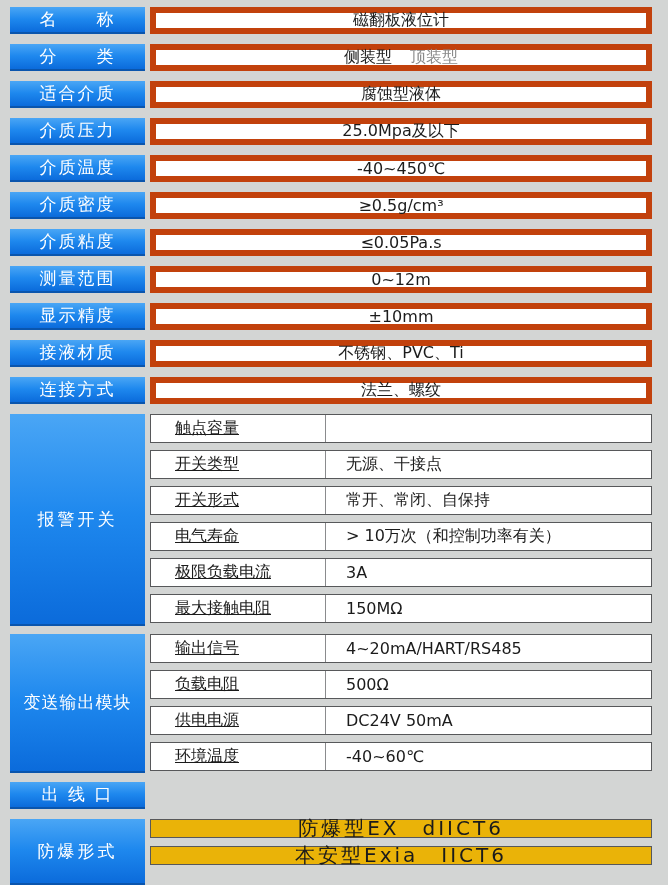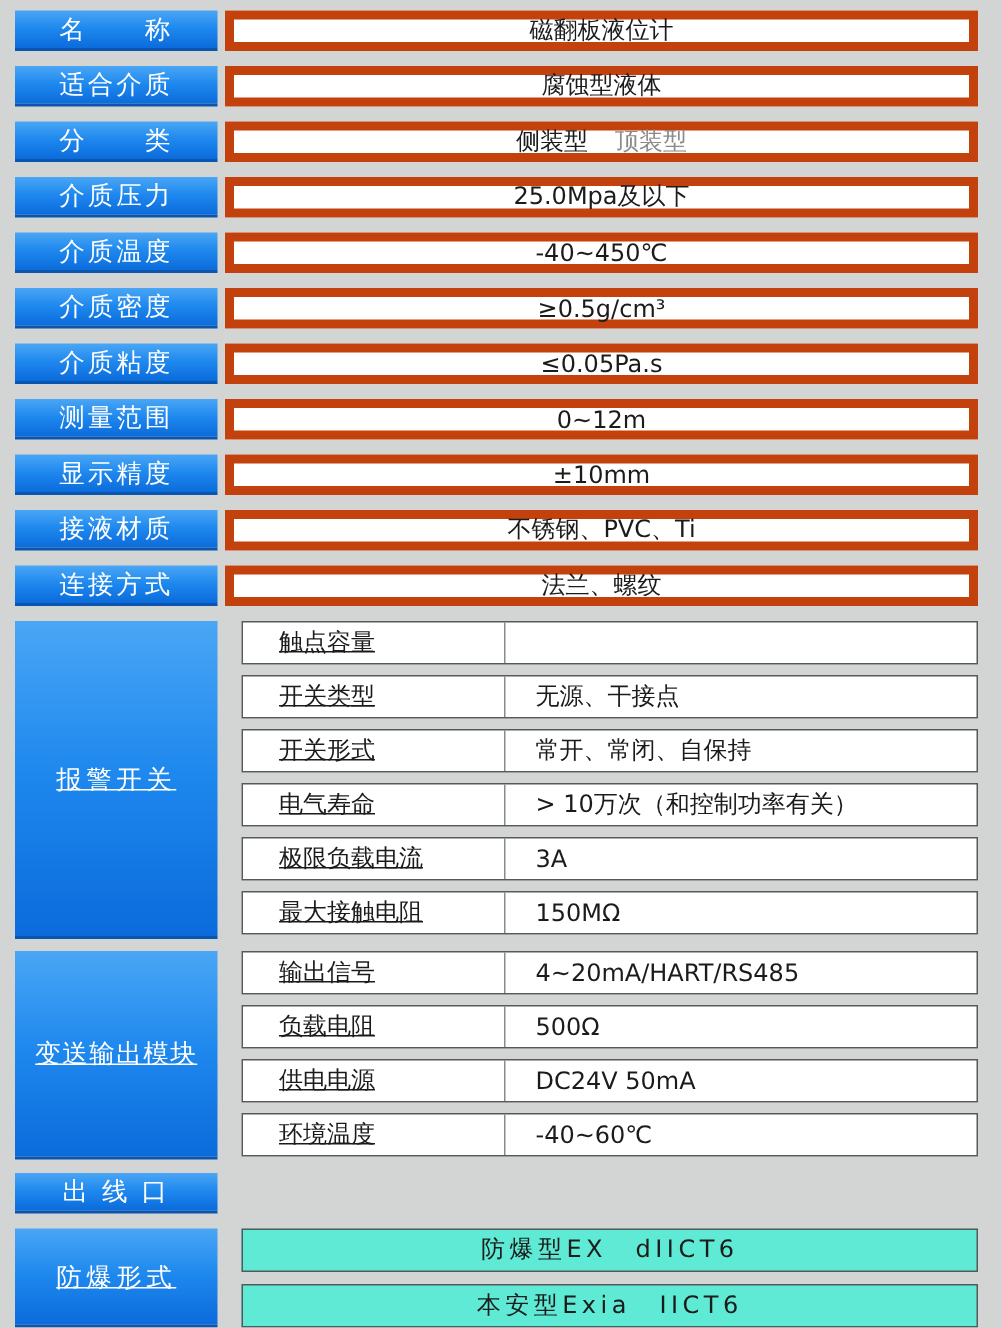--- a/index.html
+++ b/index.html
@@ -31,71 +31,71 @@
     flex:1;
     background:#fff;
     border:6px solid #c2410c;
     box-sizing:border-box;
     display:flex;align-items:center;justify-content:center;
     font-size:16px;color:#1b1b1b;
     white-space:pre;
   }
   .muted{color:#8a8a8a;margin-left:18px;}
   
-  .group .label{margin-right:16px;letter-spacing:3px;text-decoration:underline;}
+  .group .label{margin-right:5px;letter-spacing:3px;}
   .subrows{flex:1;display:flex;flex-direction:column;}
   .subrow{
     height:29px;margin-bottom:7px;flex:none;
     background:#fff;border:1px solid #57585a;box-sizing:border-box;
     display:flex;align-items:stretch;
   }
   .subrow:last-child{margin-bottom:0;}
   .subname{
     width:175px;flex:none;box-sizing:border-box;
     padding-left:24px;border-right:1px solid #8a8b8d;
     display:flex;align-items:center;
     font-size:16px;color:#1b1b1b;white-space:pre;text-decoration:underline;
   }
   .subval{
     flex:1;display:flex;align-items:center;
     padding-left:20px;font-size:16px;color:#1b1b1b;white-space:pre;
   }
   .fullrow{
-    height:29px;margin-bottom:8px;flex:none;
-    background:#5eead4;border:1px solid #57585a;box-sizing:border-box;
+    height:19px;margin-bottom:8px;flex:none;
+    background:#eab308;border:1px solid #57585a;box-sizing:border-box;
     display:flex;align-items:center;justify-content:center;
-    font-size:16px;color:#1b1b1b;letter-spacing:3px;white-space:pre;
+    font-size:20px;color:#1b1b1b;letter-spacing:3px;white-space:pre;
   }
   .fullrow:last-child{margin-bottom:0;}
   .ls{letter-spacing:3px;}
   .g-alarm{height:212px;margin-bottom:8px;}
   .g-trans{height:139px;margin-bottom:9px;}
   .g-ex{height:66px;margin-bottom:0;}
 </style>
 </head>
 <body>
 
 <div class="page">
 
   <div class="row simple">
     <div class="label">名　　称</div>
     <div class="cell">磁翻板液位计</div>
   </div>
 
   <div class="row simple">
-    <div class="label">适合介质</div>
-    <div class="cell">腐蚀型液体</div>
-  </div>
-
-  <div class="row simple">
     <div class="label">分　　类</div>
     <div class="cell">
       <span>侧装型</span>
       <span class="muted">顶装型</span>
     </div>
+  </div>
+
+  <div class="row simple">
+    <div class="label">适合介质</div>
+    <div class="cell">腐蚀型液体</div>
   </div>
 
   <div class="row simple">
     <div class="label">介质压力</div>
     <div class="cell">25.0Mpa及以下</div>
   </div>
 
   <div class="row simple">
     <div class="label">介质温度</div>
     <div class="cell">-40~450℃</div>

